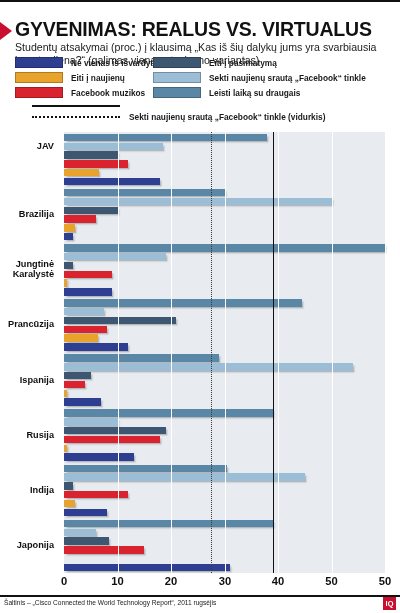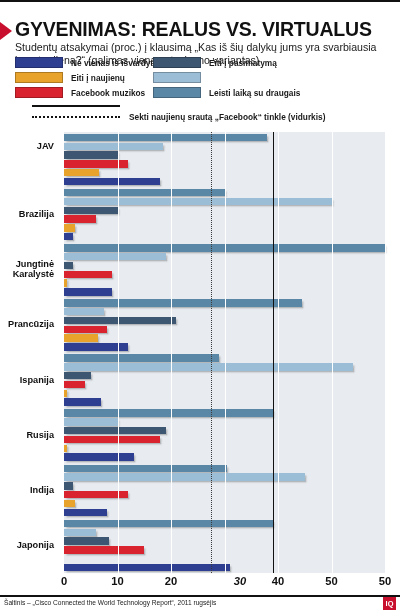--- a/index.html
+++ b/index.html
@@ -79,20 +79,21 @@
           <span class="lg-lbl">Facebook muzikos</span>
         </div>
       </div>
     <div class="lg-col c2" id="lgc2">
         <div class="lg-row">
           <span class="sw" style="background: rgb(61, 86, 113);"></span>
           <span class="lg-lbl">Eiti į pasimatymą</span>
         </div>
         <div class="lg-row">
           <span class="sw" style="background: rgb(155, 189, 214);"></span>
+          <span class="lg-lbl">Sekti naujienų srautą „Facebook“ tinkle</span>
         </div>
         <div class="lg-row">
           <span class="sw" style="background: rgb(91, 135, 166);"></span>
           <span class="lg-lbl">Leisti laiką su draugais</span>
         </div>
       </div>
   </div>
 </div>
 
 <div class="legend2" id="lgc3">
@@ -189,21 +190,21 @@
     <div class="grid-v" style="left: 267.5px;"></div>
     <div class="grid-v" style="left: 321px;"></div>
     <div class="avg-solid" style="left: 208.65px;"></div>
     <div class="avg-dot" style="left: 147.125px;"></div>
   </div>
 
 <div class="xaxis" id="xaxis">
     <div class="xtick" style="left: 64px;">0</div>
     <div class="xtick" style="left: 117.5px;">10</div>
     <div class="xtick" style="left: 171px;">20</div>
-    <div class="xtick" style="left: 240px; font-style: italic;">30</div>
+    <div class="xtick" style="left: 225px;">30</div>
     <div class="xtick" style="left: 278px;">40</div>
     <div class="xtick" style="left: 331.5px;">50</div>
     <div class="xtick" style="left: 385px;">50</div>
   </div>
 
 <div class="rule-bot"></div>
 <div class="src">Šaltinis – „Cisco Connected the World Technology Report“, 2011 rugsėjis</div>
 <div class="badge">IQ</div>
 
 </body></html>

